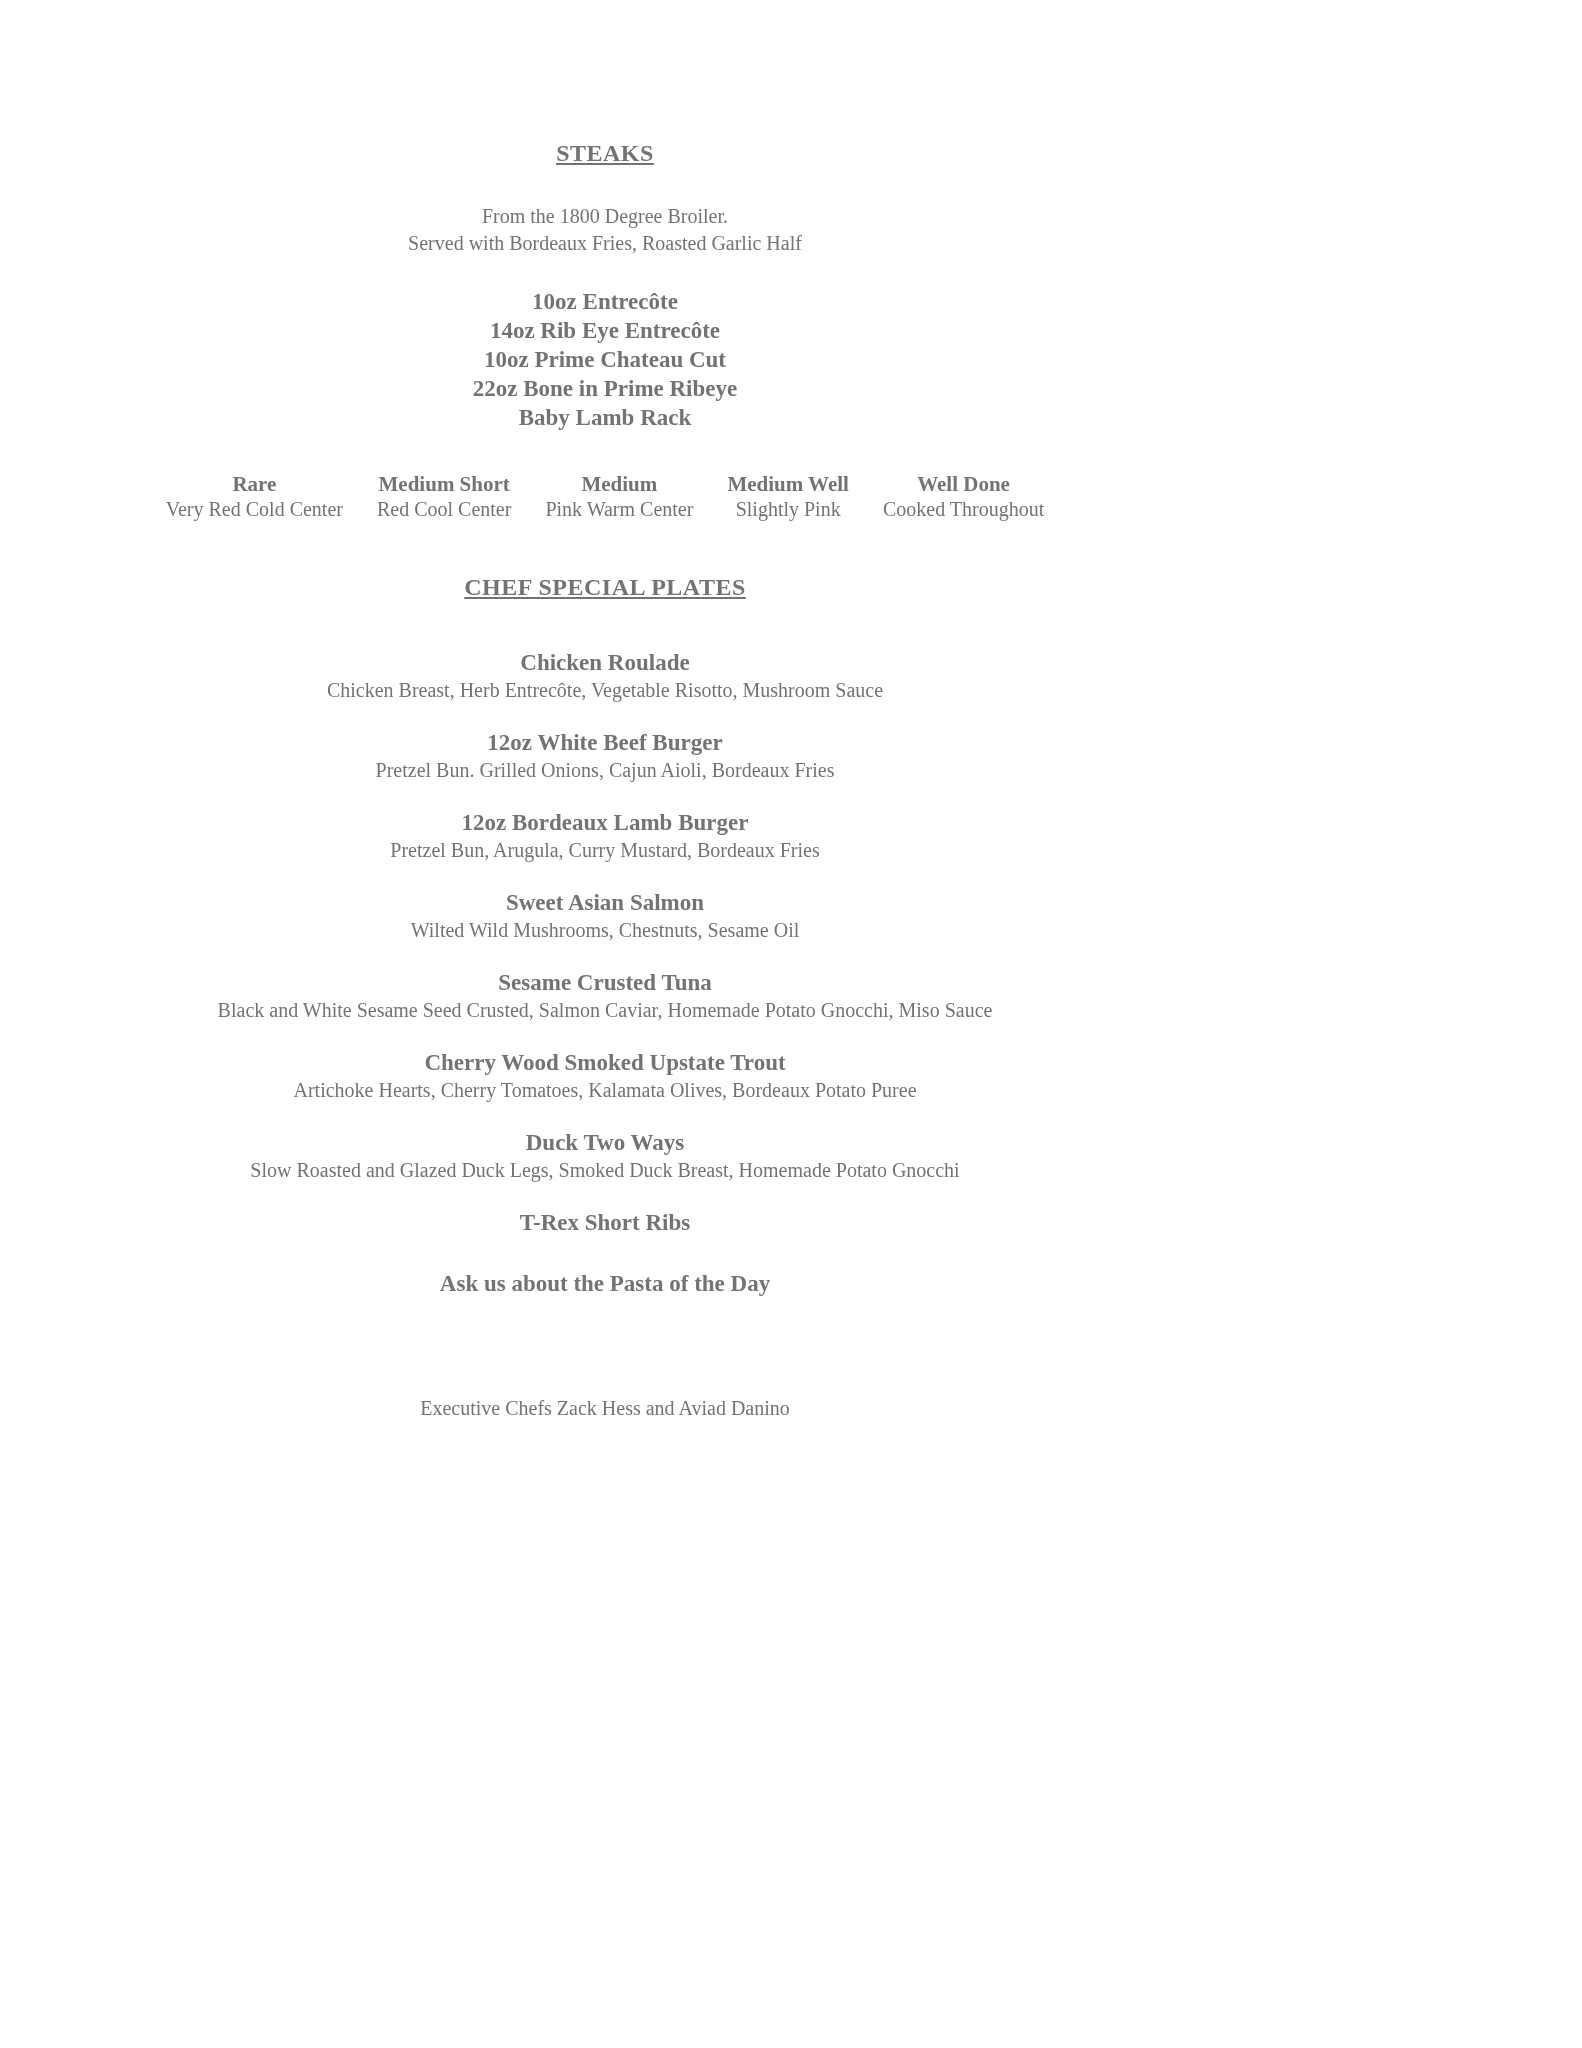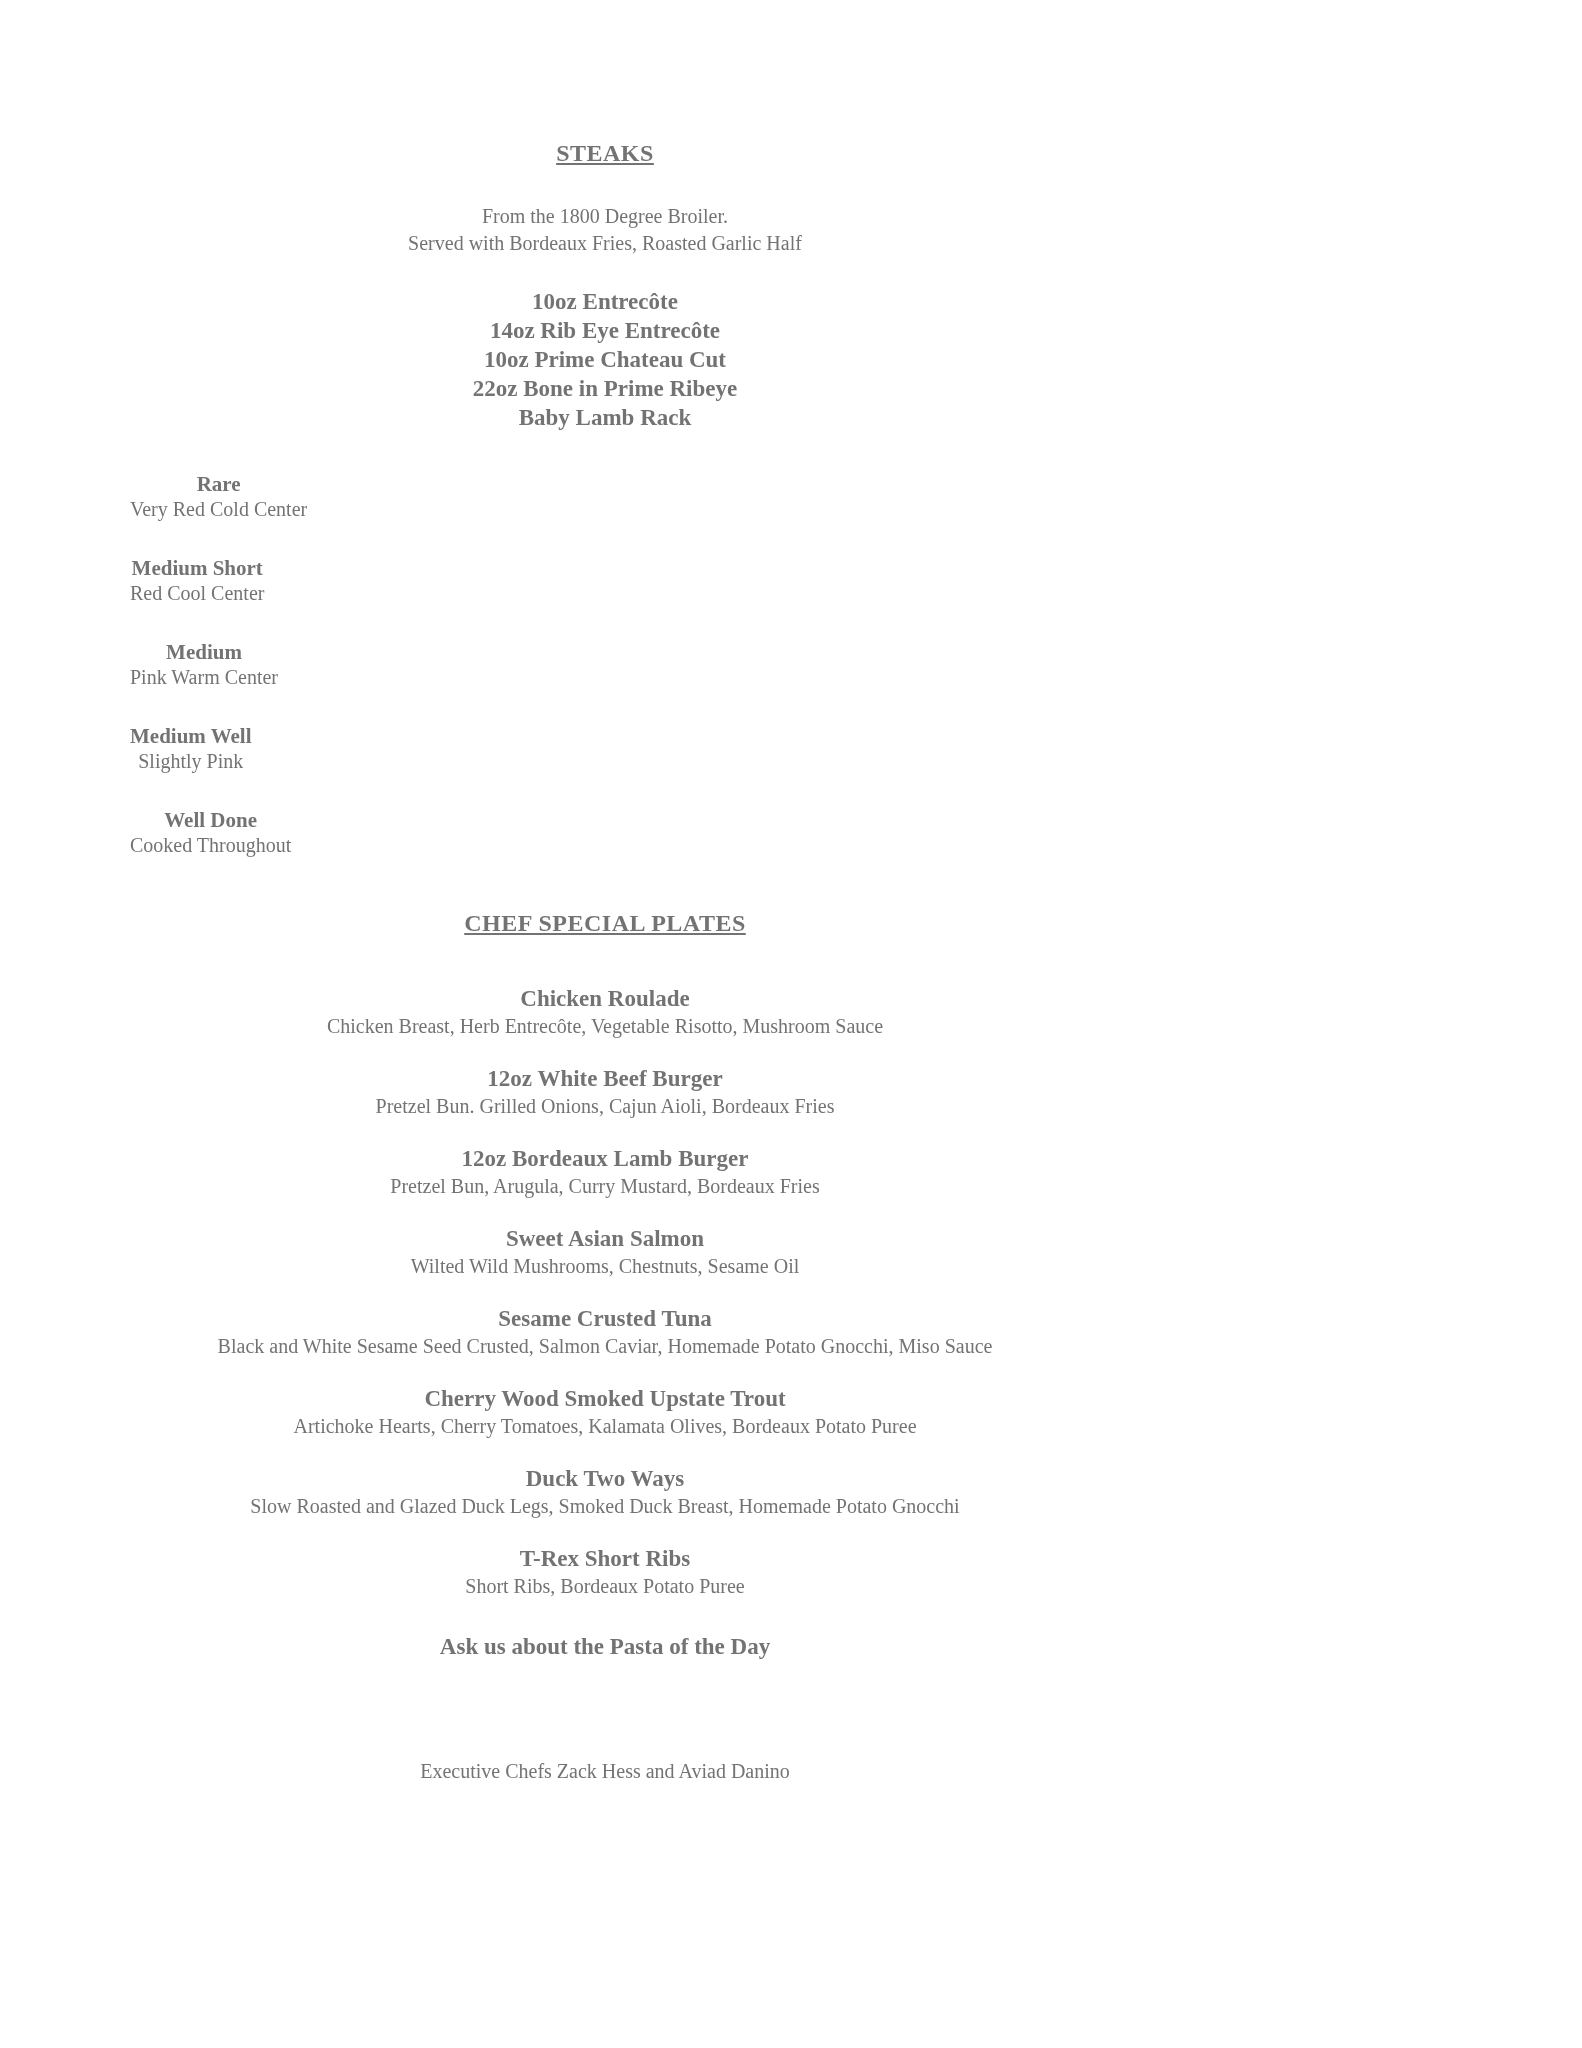--- a/index.html
+++ b/index.html
@@ -41,21 +41,20 @@
     font-weight: bold;
     line-height: 29px;
   }
   .cuts div { margin: 0; }
   .doneness-row {
     margin-top: 40px;
     display: flex;
     justify-content: center;
     align-items: flex-start;
     gap: 34px;
-    flex-direction: column;
   }
   .doneness-col {
     text-align: center;
     white-space: nowrap;
   }
   .doneness-name {
     font-size: 21px;
     font-weight: bold;
     line-height: 25px;
   }
@@ -161,21 +160,20 @@
       <div class="menu-item">
         <div class="item-name">Cherry Wood Smoked Upstate Trout</div>
         <div class="item-desc">Artichoke Hearts, Cherry Tomatoes, Kalamata Olives, Bordeaux Potato Puree</div>
       </div>
       <div class="menu-item">
         <div class="item-name">Duck Two Ways</div>
         <div class="item-desc">Slow Roasted and Glazed Duck Legs, Smoked Duck Breast, Homemade Potato Gnocchi</div>
       </div>
       <div class="menu-item">
         <div class="item-name">T-Rex Short Ribs</div>
-        <div class="item-desc">Short Ribs, Bordeaux Potato Puree</div>
       </div>
     </div>
 
     <div class="pasta-note">Ask us about the Pasta of the Day</div>
 
     <div class="footer-note">Executive Chefs Zack Hess and Aviad Danino</div>
 
   </div>
 </div>
 

